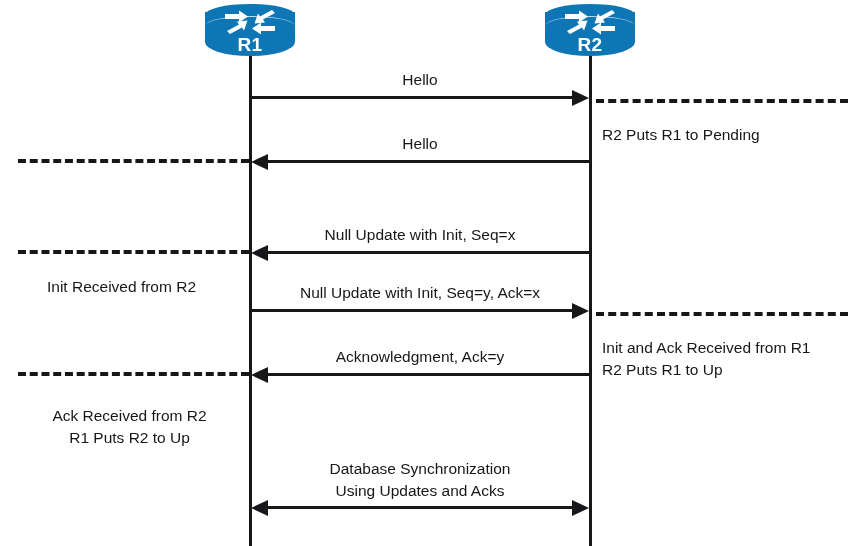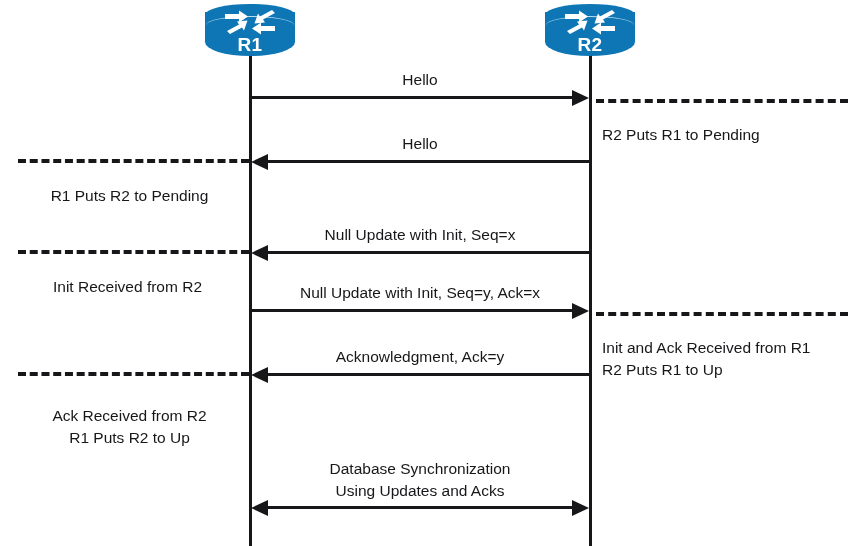--- a/index.html
+++ b/index.html
@@ -167,28 +167,27 @@
   <div class="arrowhead right" style="left:572px; top:89.5px;"></div>
 
   <div class="note-rule" style="left:596px; top:99px; width:252px;"></div>
   <div class="note-text right-side" style="left:602px; top:104px;">R2 Puts R1 to Pending</div>
 
   <div class="msg-label" style="left:250px; top:133px; width:340px;">Hello</div>
   <div class="msg-line" style="left:266px; top:160px; width:323px;"></div>
   <div class="arrowhead left" style="left:251px; top:153.5px;"></div>
 
   <div class="note-rule" style="left:18px; top:159px; width:231px;"></div>
-  <div class="note-text left-side" style="left:10px; top:165px; width:239px;">R1 Puts R2 to Pending</div>
 
   <div class="msg-label" style="left:250px; top:224px; width:340px;text-align:center;">Null Update with Init, Seq=x</div>
   <div class="msg-line" style="left:266px; top:251px; width:323px;"></div>
   <div class="arrowhead left" style="left:251px; top:244.5px;"></div>
 
   <div class="note-rule" style="left:18px; top:250px; width:231px;"></div>
-  <div class="note-text left-side" style="left:8px; top:256px; width:239px;">Init Received from R2</div>
+  <div class="note-text left-side" style="left:2px; top:256px; width:239px;">Init Received from R2</div>
 
   <div class="msg-label" style="left:250px; top:282px; width:340px;">Null Update with Init, Seq=y, Ack=x</div>
   <div class="msg-line" style="left:251px; top:309px; width:322px;"></div>
   <div class="arrowhead right" style="left:572px; top:302.5px;"></div>
 
   <div class="note-rule" style="left:596px; top:312px; width:252px;"></div>
   <div class="note-text right-side" style="left:602px; top:317px;">Init and Ack Received from R1</div>
   <div class="note-text right-side" style="left:602px; top:339px;">R2 Puts R1 to Up</div>
 
   <div class="msg-label" style="left:250px; top:346px; width:340px;">Acknowledgment, Ack=y</div>

